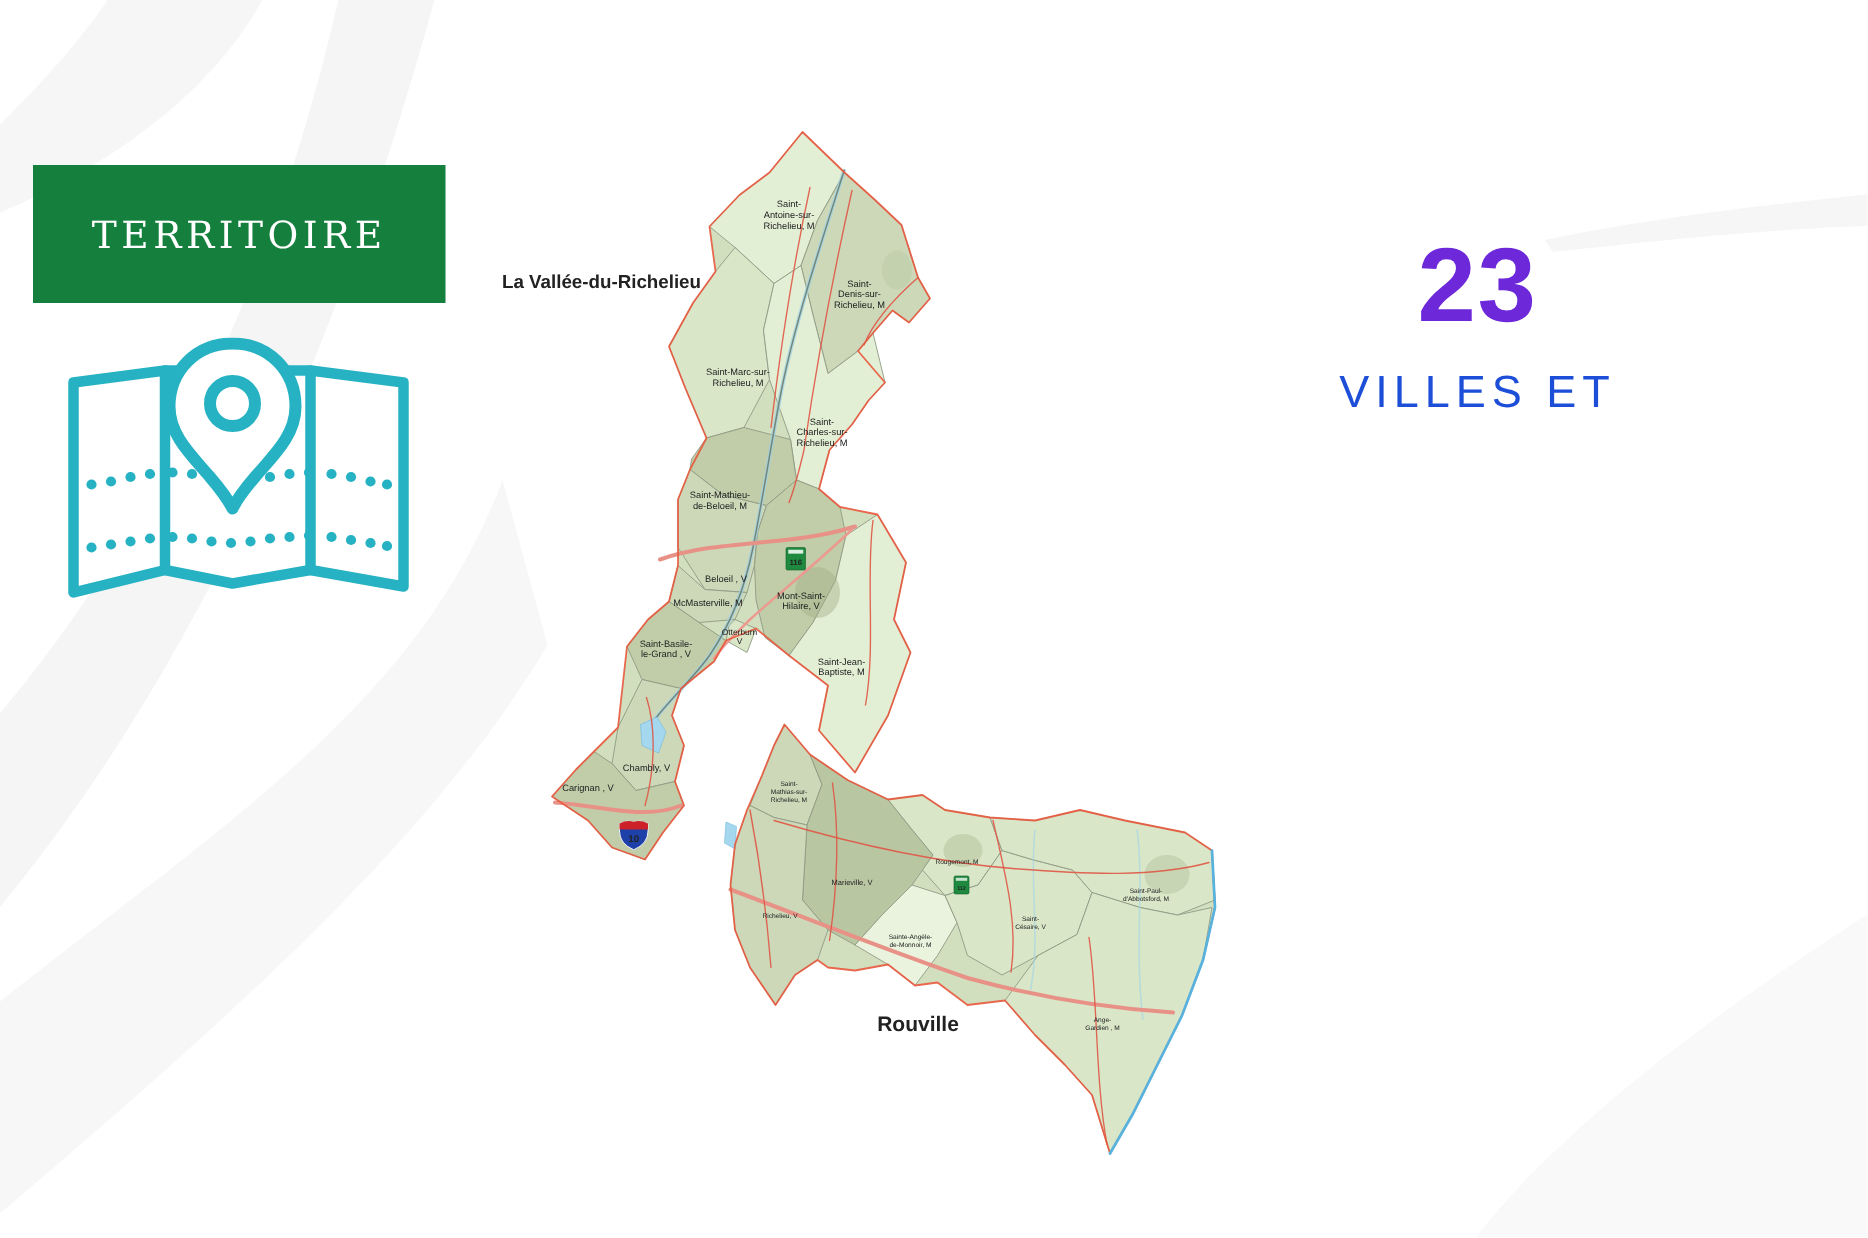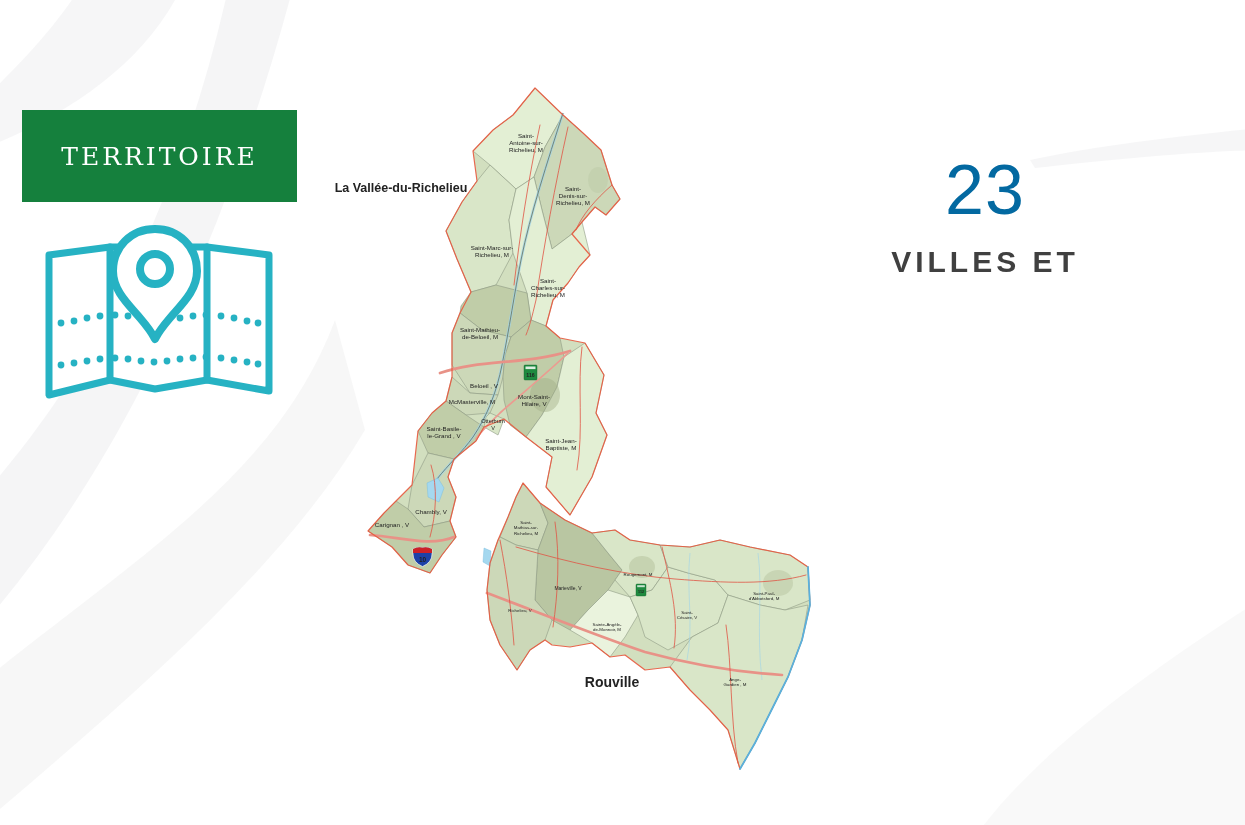--- a/index.html
+++ b/index.html
@@ -35,25 +35,25 @@
   .mf-dark{fill:#c0cda8}.mf-olive{fill:#b9c6a2}.mf-palest{fill:#eaf3dd}
   .road-thick{stroke:#e89287;stroke-width:2.7;fill:none;stroke-linecap:round;}
   .road-med{stroke:#ec9a90;stroke-width:1.7;fill:none;stroke-linecap:round;}
   .road-thin{stroke:#e05545;stroke-width:0.9;fill:none;stroke-linecap:round;opacity:.9;}
   .shield-num{fill:#ffffff;font-weight:bold;}
   
   .stat-col{
     position:absolute;left:835px;top:152px;width:300px;text-align:center;z-index:2;
   }
   .stat-value{
-    color:#0369a1;font-size:70px;font-weight:400;line-height:76px;letter-spacing:1px;
+    color:#6d28d9;font-size:70px;font-weight:700;line-height:76px;letter-spacing:1px;
   }
   .stat-label{
-    margin-top:16px;color:#404040;font-size:30px;line-height:36px;
-    letter-spacing:4px;font-weight:700;
+    margin-top:16px;color:#1d4ed8;font-size:30px;line-height:36px;
+    letter-spacing:4px;font-weight:400;
   }
   .stat-label span{display:block;}
 </style>
 </head>
 <body>
 
 <div class="stage">
 
   <svg class="bg-swirls" width="1245" height="825" viewBox="0 0 1245 825">
     <path d="M230,-20 C185,190 95,380 -40,520 L-40,650 C115,485 225,245 295,-20 Z" fill="#ededee" opacity="0.55"></path>

